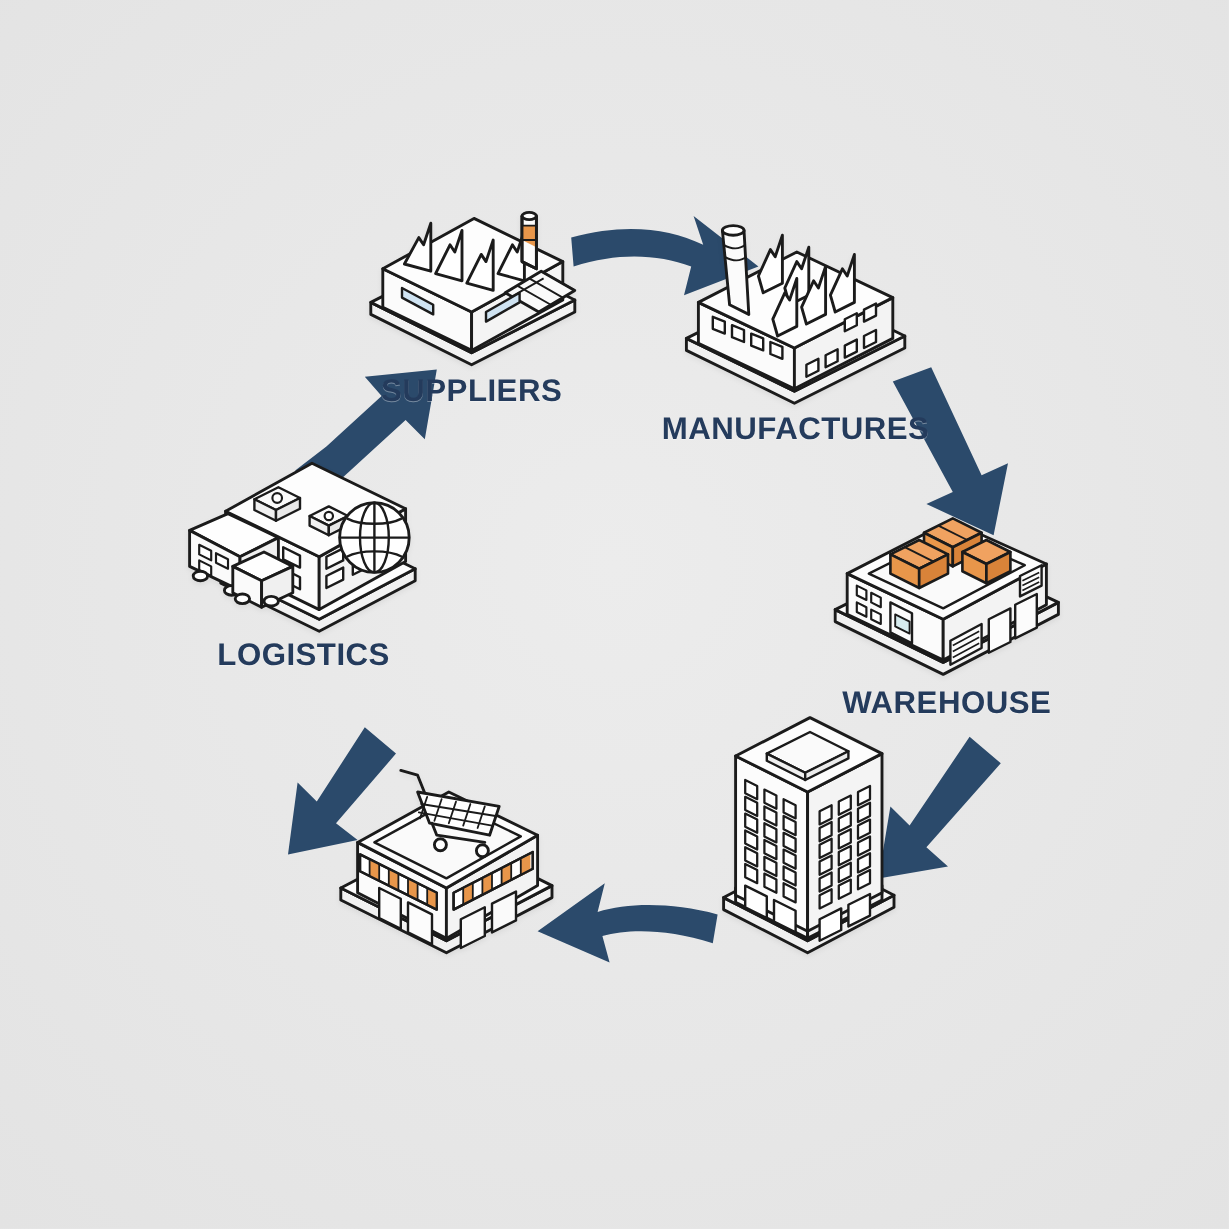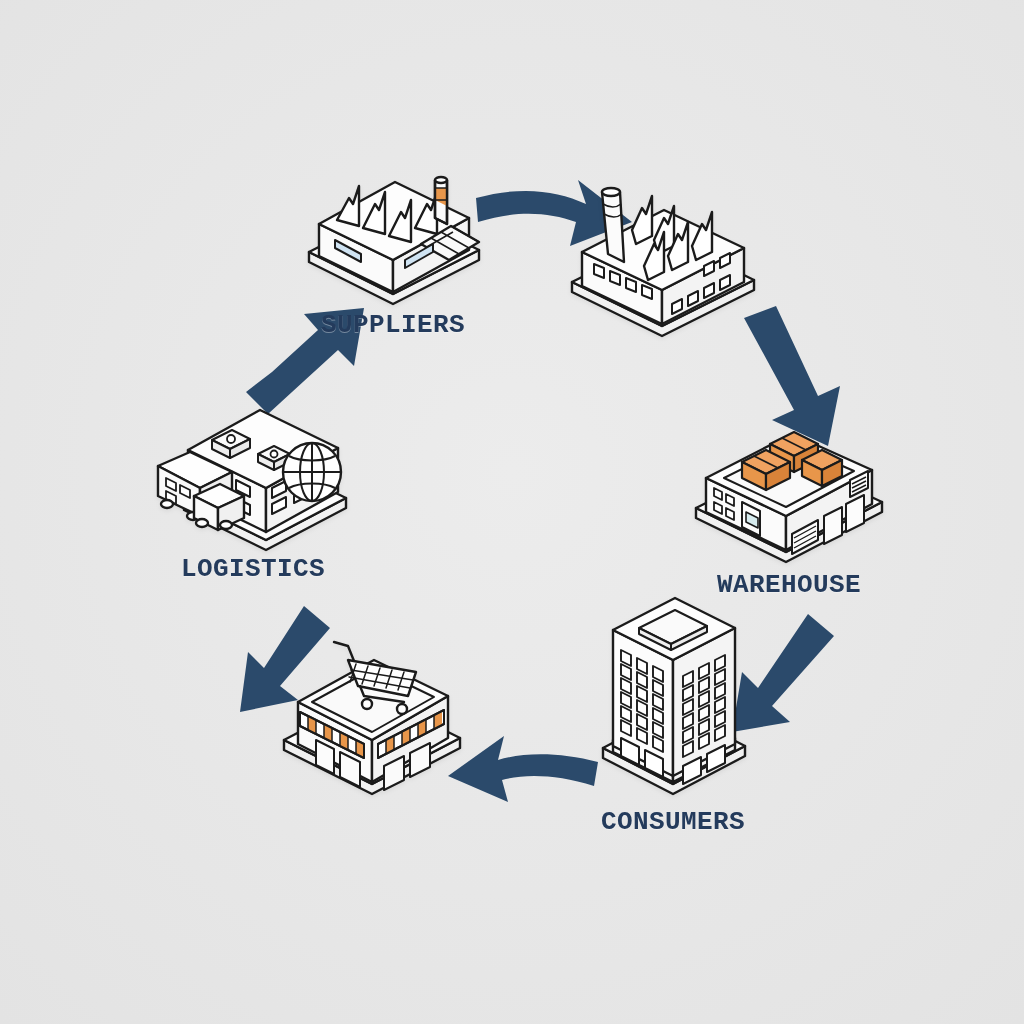--- a/index.html
+++ b/index.html
@@ -22,37 +22,37 @@
     display:flex;
     flex-direction:column;
     align-items:center;
     justify-content:flex-start;
   }
   .node-icon{
     display:block;
     filter: drop-shadow(0 2px 2px rgba(0,0,0,0.06));
   }
   .node-label{
-    font-family:Liberation Mono, monospace;
+    font-family:Liberation Sans, sans-serif;
     font-weight:bold;
     font-size:26px;
     letter-spacing:0.4px;
     color:#243b5c;
     text-transform:uppercase;
     white-space:nowrap;
     margin-top:2px;
     text-shadow:0 1px 0 rgba(255,255,255,0.35);
   }
   
   #node-suppliers    { left:268px; top:158px;  width:250px; }
   #node-manufactures { left:538px; top:180px;  width:250px; }
   #node-warehouse    { left:664px; top:408px;  width:250px; }
   #node-consumers    { left:548px; top:580px;  width:250px; }
   #node-retailers    { left:248px; top:628px;  width:250px; }
-  #node-logistics    { left:128px; top:392px;  width:250px; }
+  #node-logistics    { left:128px; top:368px;  width:250px; }
 
   .arrows{
     position:absolute;left:0;top:0;
     width:1024px;height:1024px;
     pointer-events:none;
   }
   .arrow-shape{ fill:#2b4a6b; }
 </style>
 </head>
 <body>
@@ -155,20 +155,21 @@
         <path d="M162 78 L172 73 L172 83 L162 88 Z" fill="#fff" stroke-width="2"></path>
       </g>
 
       <g stroke="#1b1b1b" stroke-width="2.4" stroke-linejoin="round">
         <path d="M44 12 L50 74 L66 82 L62 12 Z" fill="#fbfbfb"></path>
         <ellipse cx="53" cy="12" rx="9" ry="4" fill="#fff"></ellipse>
         <path d="M45 24 C52 28, 58 28, 63 24" fill="none" stroke-width="1.6"></path>
         <path d="M46 34 C53 38, 59 38, 64 34" fill="none" stroke-width="1.6"></path>
       </g>
     </svg>
+    <div class="node-label">MANUFACTURES</div>
   </div>
 
   <div class="node" id="node-warehouse">
     <svg class="node-icon" width="210" height="160" viewBox="0 0 210 160">
       <g fill="#fdfdfd" stroke="#1b1b1b" stroke-width="2.4" stroke-linejoin="round">
 
         <path d="M12 110 L102 154 L198 104 L198 94 L102 144 L12 100 Z" fill="#f1f1f1"></path>
         <path d="M12 100 L102 144 L198 94 L108 52 Z"></path>
 
         <path d="M22 70 L22 104 L102 142 L102 108 Z" fill="#fbfbfb"></path>
@@ -299,21 +300,20 @@
           <path d="M116 88 L126 83 L126 94 L116 99 Z"></path>
           <path d="M132 80 L142 75 L142 86 L132 91 Z"></path>
         </g>
         <g transform="translate(0,70)">
           <path d="M100 96 L110 91 L110 102 L100 107 Z"></path>
           <path d="M116 88 L126 83 L126 94 L116 99 Z"></path>
           <path d="M132 80 L142 75 L142 86 L132 91 Z"></path>
         </g>
       </g>
     </svg>
-    <div class="node-label">CONSUMERS</div>
   </div>
 
   <div class="node" id="node-retailers">
     <svg class="node-icon" width="210" height="175" viewBox="0 0 210 175">
       <g fill="#fdfdfd" stroke="#1b1b1b" stroke-width="2.4" stroke-linejoin="round">
 
         <path d="M16 122 L104 166 L192 120 L192 110 L104 156 L16 112 Z" fill="#f1f1f1"></path>
         <path d="M16 112 L104 156 L192 110 L104 66 Z"></path>
 
         <path d="M30 74 L30 116 L104 154 L104 112 Z" fill="#fbfbfb"></path>

